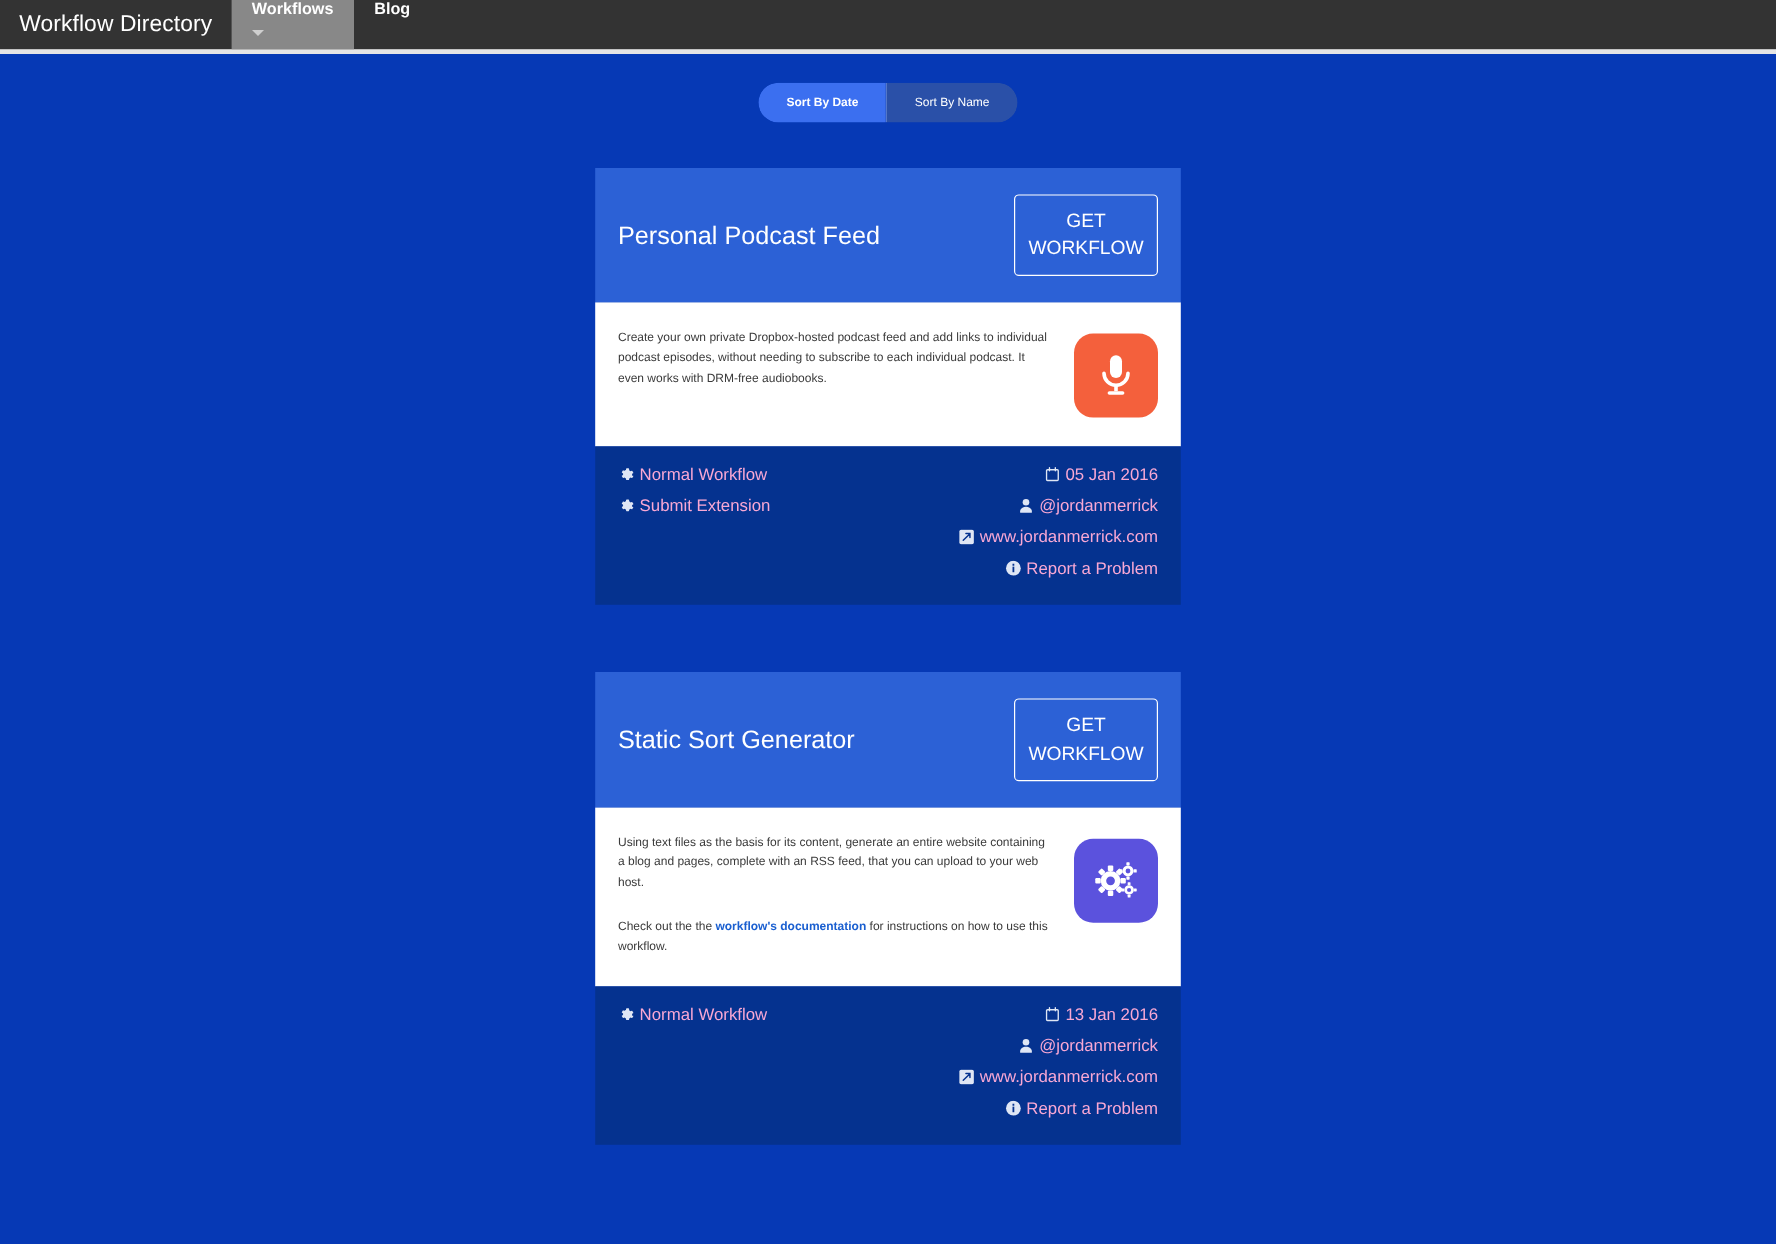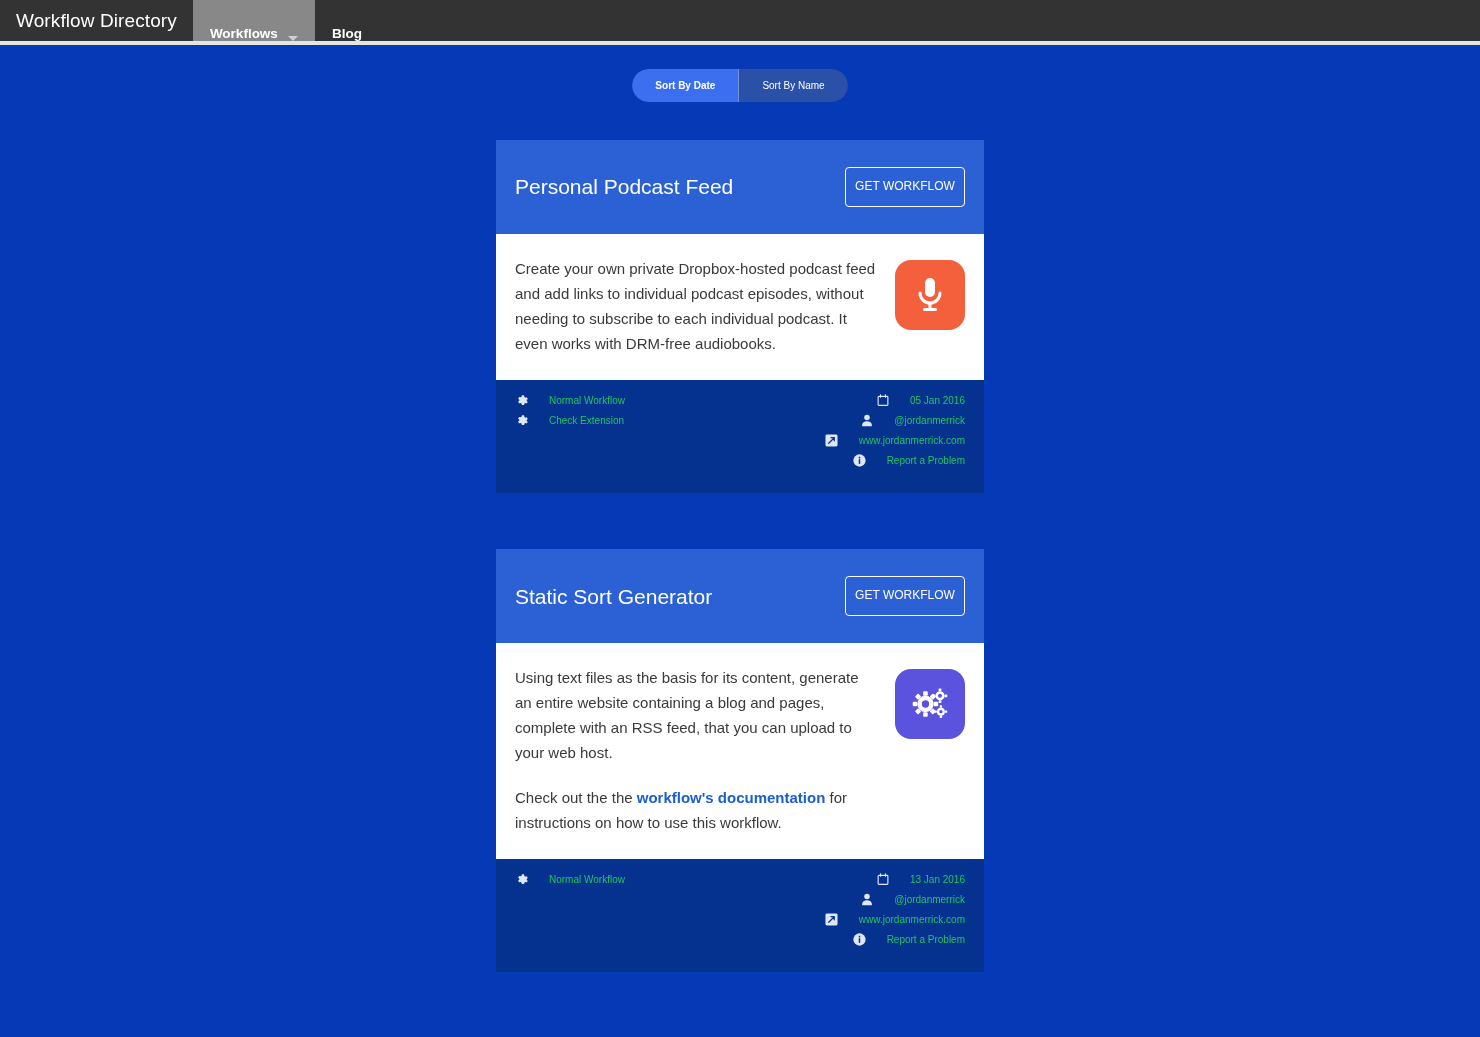--- a/index.html
+++ b/index.html
@@ -38,28 +38,29 @@
     cursor: pointer;
   }
 
   .nav-items {
     display: flex;
     align-items: stretch;
   }
 
   .nav-item {
     display: flex;
-    align-items: flex-end;
+    align-items: flex-start;
     gap: 10px;
     padding: 0 17px;
     color: #ffffff;
     font-size: 13.5px;
     font-weight: bold;
     white-space: nowrap;
     cursor: pointer;
+    flex-direction: column;
   }
 
   .nav-item.active {
     background: #888888;
   }
 
   .caret {
     width: 0;
     height: 0;
     border-left: 5px solid transparent;
@@ -164,40 +165,40 @@
     font-weight: 400;
     line-height: 1.2;
   }
 
   .get-workflow-btn {
     border: 1px solid #ffffff;
     border-radius: 4px;
     background: transparent;
     color: #ffffff;
     font-family: "Liberation Sans", sans-serif;
-    font-size: 12px;
+    font-size: 16px;
     line-height: 1.45;
     width: 120px;
     padding: 10px 6px;
     text-align: center;
     cursor: pointer;
   }
 
   .card-body {
     background: #ffffff;
     padding: 22px 19px 24px 19px;
     display: flex;
     gap: 18px;
     align-items: flex-start;
   }
 
   .body-text {
     flex: 1;
     color: #3a3a3a;
-    font-size: 15px;
+    font-size: 10px;
     line-height: 1.67;
   }
 
   .body-text p + p { margin-top: 20px; }
 
   .body-text a {
     color: #1a5fd0;
     font-weight: bold;
     text-decoration: none;
     cursor: pointer;
@@ -227,23 +228,23 @@
     display: flex;
     flex-direction: column;
     gap: 5px;
   }
 
   .meta-col-right { align-items: flex-end; }
 
   .meta-item {
     display: flex;
     align-items: center;
-    gap: 20px;
-    color: #22c55e;
-    font-size: 10px;
+    gap: 4px;
+    color: #f9a8d4;
+    font-size: 14px;
     line-height: 1.5;
     white-space: nowrap;
   }
 
   .meta-item.link { cursor: pointer; }
 
   .meta-icon {
     width: 14px;
     height: 14px;
     display: inline-flex;
@@ -309,21 +310,21 @@
           </span>
           <span>Normal Workflow</span>
         </div>
         <div class="meta-item">
           <span class="meta-icon">
             <svg width="13" height="13" viewBox="0 0 16 16" fill="#dfe6f5">
                 <path d="M8 5.2a2.8 2.8 0 1 0 0 5.6 2.8 2.8 0 0 0 0-5.6zm0 4.1a1.3 1.3 0 1 1 0-2.6 1.3 1.3 0 0 1 0 2.6z"></path>
                 <path d="M14.3 9.4l-1.1-.6a5.4 5.4 0 0 0 0-1.6l1.1-.6a.5.5 0 0 0 .2-.6l-1-1.7a.5.5 0 0 0-.6-.2l-1.2.4a5.4 5.4 0 0 0-1.4-.8L10.1 2a.5.5 0 0 0-.5-.4H7.6A.5.5 0 0 0 7.1 2l-.2 1.3c-.5.2-1 .5-1.4.8l-1.2-.4a.5.5 0 0 0-.6.2l-1 1.7a.5.5 0 0 0 .2.6l1.1.6a5.4 5.4 0 0 0 0 1.6l-1.1.6a.5.5 0 0 0-.2.6l1 1.7c.1.2.4.3.6.2l1.2-.4c.4.3.9.6 1.4.8l.2 1.3c0 .3.2.4.5.4h2a.5.5 0 0 0 .5-.4l.2-1.3c.5-.2 1-.5 1.4-.8l1.2.4c.2.1.5 0 .6-.2l1-1.7a.5.5 0 0 0-.2-.6z"></path>
               </svg>
           </span>
-          <span>Check Extension</span>
+          <span>Submit Extension</span>
         </div>
       </div>
       <div class="meta-col-right">
         <div class="meta-item">
           <span class="meta-icon">
             <svg width="12" height="13" viewBox="0 0 14 16" fill="none" stroke="#dfe6f5" stroke-width="1.4">
                 <rect x="1" y="3" width="12" height="11" rx="1"></rect>
                 <path d="M4 1v3M10 1v3" stroke-linecap="round"></path>
               </svg>
           </span>

